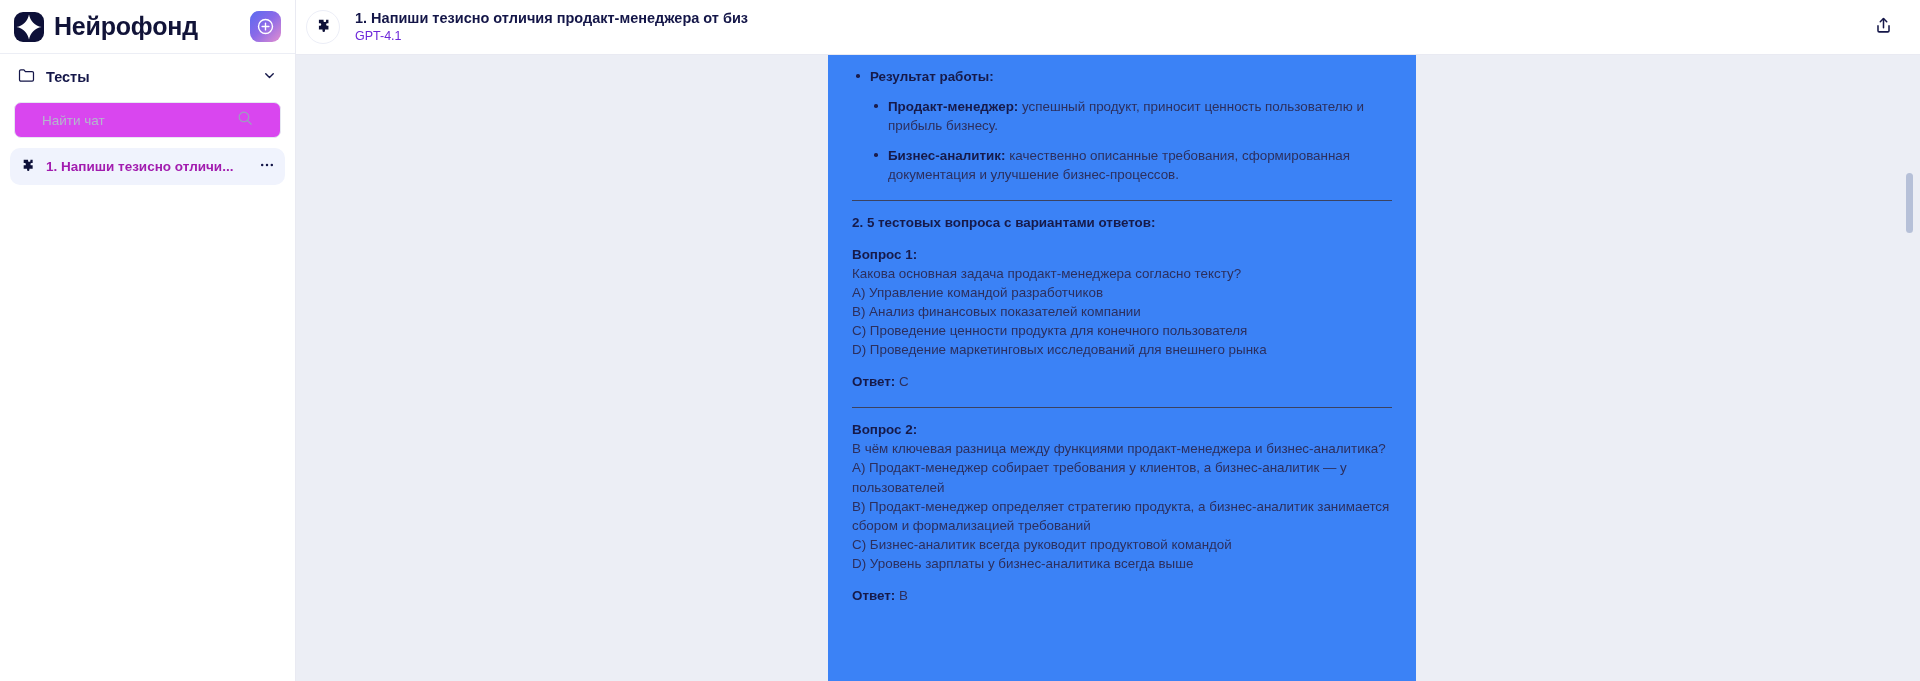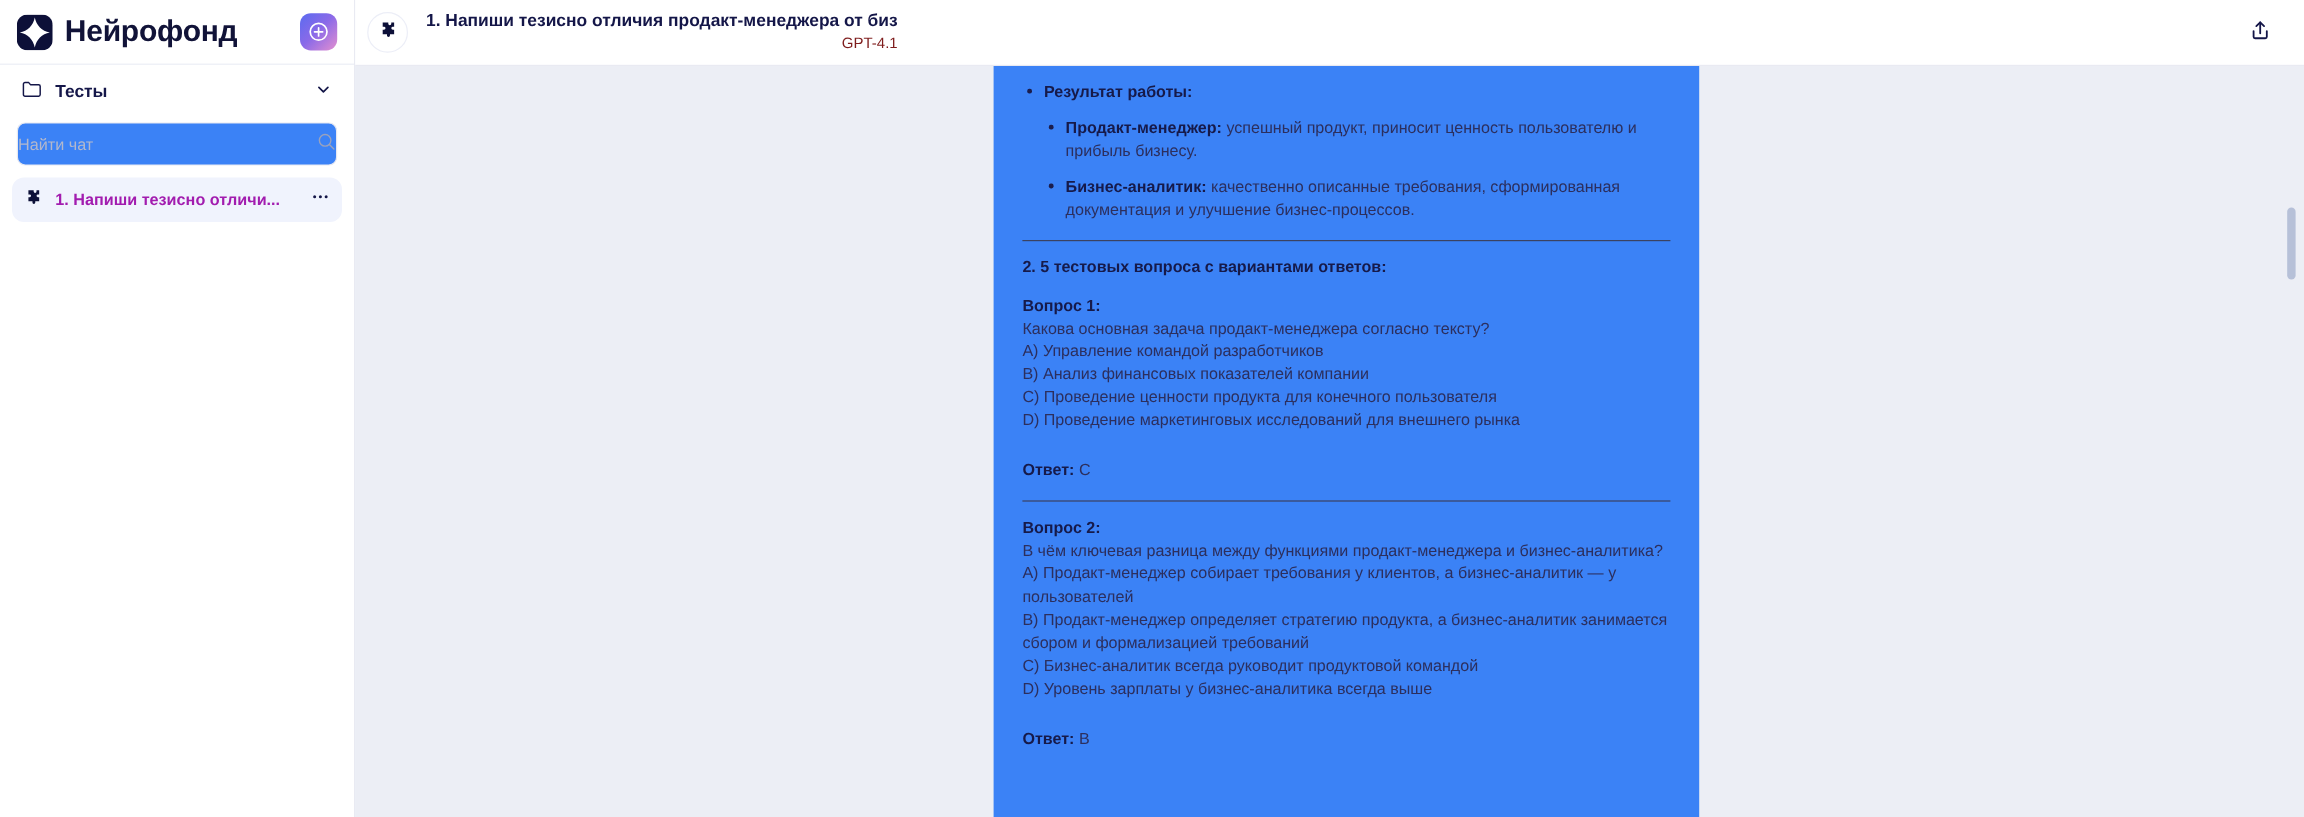--- a/index.html
+++ b/index.html
@@ -50,22 +50,22 @@
   }
   .sb-section .sec-label {
     font-size: 14.5px; font-weight: 700; color: #151749;
   }
   .sb-section .chev { margin-left: auto; }
 
   .search-wrap { padding: 2px 14px 10px 14px; }
   .search-box {
     position: relative; height: 36px;
     border: 1px solid #e6e8f1; border-radius: 7px;
-    background: #3b82f6; display: flex; align-items: center;
-    padding: 0 0;
+    background: #d946ef; display: flex; align-items: center;
+    padding: 0 27px;
   }
   .search-box input {
     border: none; outline: none; background: transparent;
     font-family: inherit; font-size: 13.5px; color: #1b1d4d;
     width: 100%; height: 100%;
   }
   .search-box input::placeholder { color: #b3b8cc; }
   .search-ico { flex: 0 0 16px; margin-left: 6px; }
 
   .chat-list { padding: 0 10px; }
@@ -100,21 +100,21 @@
     background: #fff;
     display: flex; align-items: center; justify-content: center;
   }
   .topbar-text { display: flex; flex-direction: column; gap: 2px; min-width: 0; }
   .topbar-title {
     font-size: 14.5px; font-weight: 700; color: #141648;
     white-space: nowrap; overflow: hidden; text-overflow: ellipsis;
     line-height: 1.15;
   }
   .topbar-model {
-    font-size: 12.5px; color: #7f1d1d; line-height: 1.15; text-align: right;
+    font-size: 12.5px; color: #6d28d9; line-height: 1.15;
   }
   .share-btn {
     margin-left: auto; width: 30px; height: 30px;
     display: flex; align-items: center; justify-content: center;
     background: none; border: none; cursor: pointer;
   }
 
   
   .canvas {
     flex: 1 1 auto; position: relative; overflow: hidden;
@@ -142,21 +142,21 @@
   }
   .bullet-l2 .txt { line-height: 1.42; }
   b, .b { font-weight: 700; color: #161a4a; }
   .rule {
     border: none; border-top: 1px solid #3b4260;
     margin: 16px 0 10px 0;
   }
   .para { margin-top: 12px; }
   .para.spaced { margin-top: 13px; }
   .qline { margin-top: 0; }
-  .answer { margin-top: 23px; }
+  .answer { margin-top: 13px; }
 
   
   .vscroll {
     position: absolute; right: 7px; top: 118px;
     width: 7px; height: 60px; border-radius: 4px;
     background: #b6c0d8;
   }
 </style>
 </head>
 <body>

